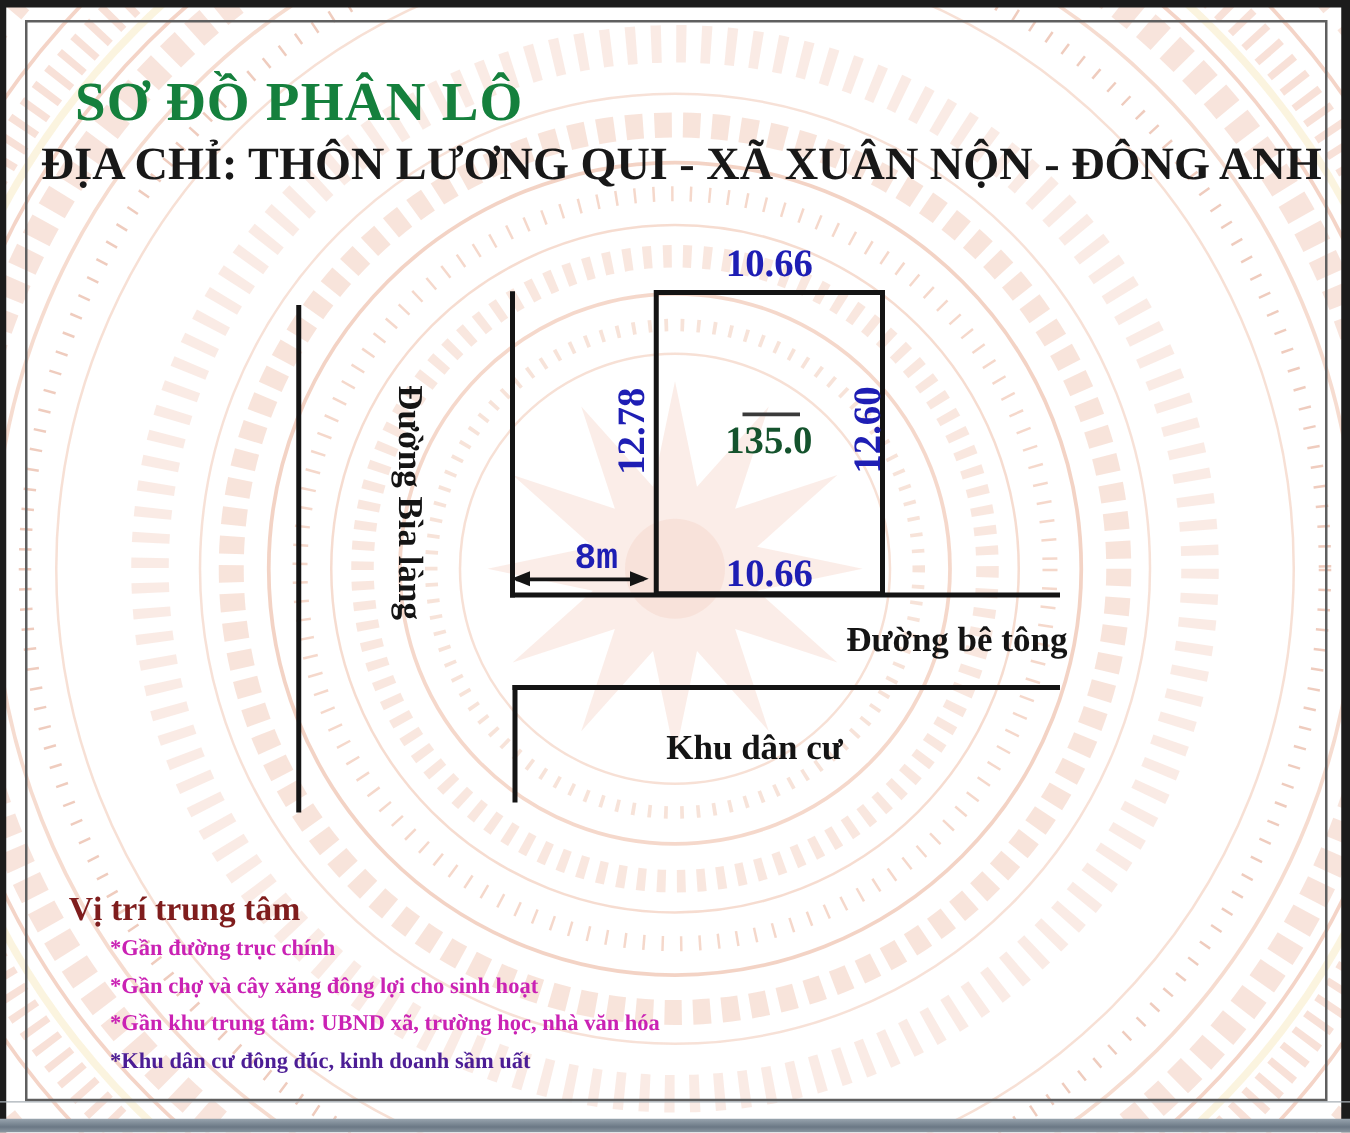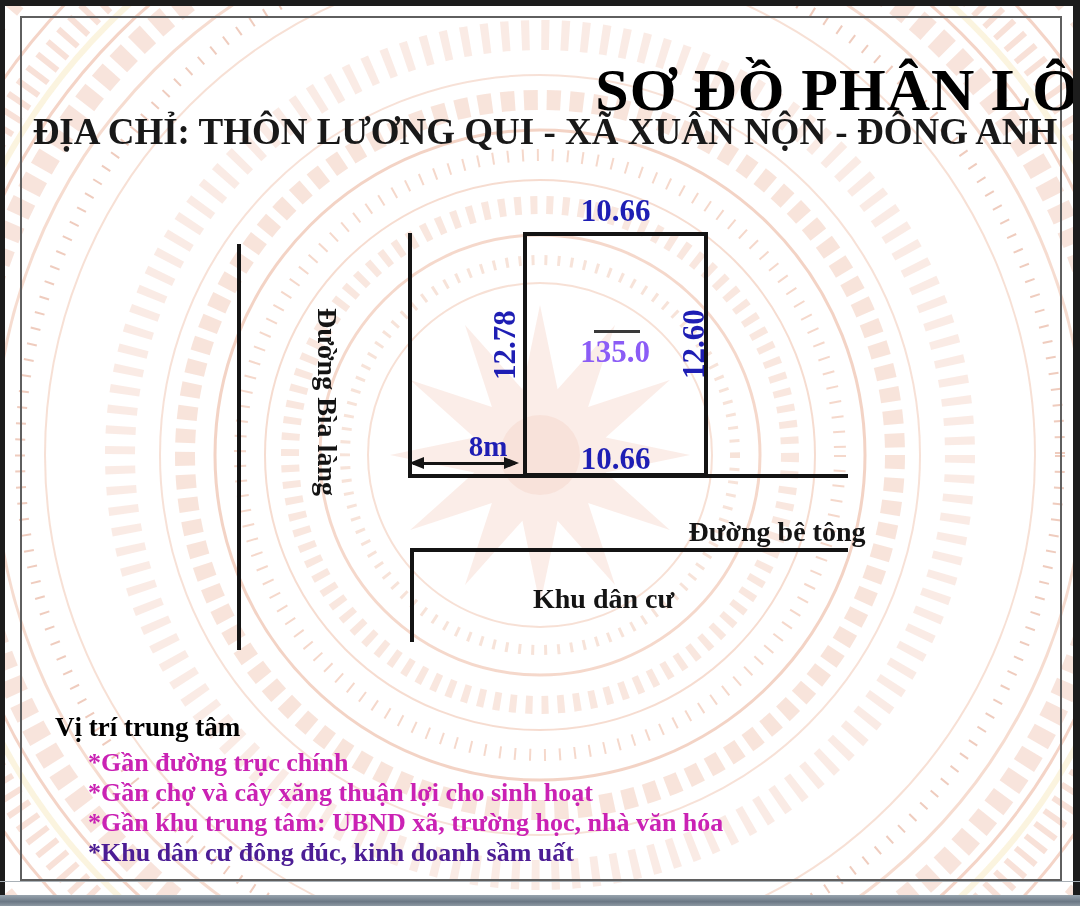--- a/index.html
+++ b/index.html
@@ -12,53 +12,53 @@
   .border-top{left:0;top:0;width:1080px;height:6px;background:#1c1c1c;z-index:6;}
   .border-left{left:0;top:0;width:5px;height:906px;background:#1c1c1c;z-index:6;}
   .border-right{left:1073px;top:0;width:7px;height:906px;background:#1c1c1c;z-index:6;}
   .bottom-line{left:0;top:881px;width:1080px;height:1px;background:#a8b0b6;z-index:6;}
   .bottom-band{left:0;top:895px;width:1080px;height:11px;
     background:linear-gradient(180deg,#98a4ae 0%,#6b7885 60%,#8d99a3 100%);z-index:6;}
   .inner-frame{left:20px;top:16px;width:1038px;height:861px;border:2px solid #5f5f5f;z-index:1;}
   
   .watermark{left:0;top:0;width:1080px;height:906px;z-index:0;}
   
-  .title{left:60px;top:56px;width:1020px;text-align:right;font-size:60px;font-weight:700;
-    color:#000000;letter-spacing:1px;z-index:3;}
+  .title{left:60px;top:56px;width:1020px;text-align:left;font-size:44px;font-weight:700;
+    color:#15803d;letter-spacing:1px;z-index:3;}
   .address{left:0;top:110px;width:1090px;text-align:center;font-size:37px;font-weight:700;
     color:#181818;z-index:3;}
   
   .ln{background:#141414;z-index:3;}
   .plot-rect{left:523px;top:232px;width:185px;height:245px;border:4px solid #141414;
     box-sizing:border-box;z-index:3;background:transparent;}
   
   .dim{font-weight:700;font-size:31px;z-index:4;}
   .dim-top{left:523px;top:193px;width:185px;text-align:center;}
   .dim-bottom{left:523px;top:441px;width:185px;text-align:center;}
   .rot-ccw{transform:rotate(-90deg);transform-origin:center center;text-align:center;line-height:30px;}
   .dim-left{left:445px;top:330px;width:120px;height:30px;}
   .dim-right{left:634px;top:329px;width:120px;height:30px;}
   .area-label{left:540px;top:334px;width:150px;text-align:center;font-weight:700;font-size:31px;z-index:4;}
   .area-overline{left:594px;top:330px;width:46px;height:3px;background:#3a3a3a;z-index:4;}
-  .road-width-label{left:438px;top:430px;width:100px;text-align:center;font-weight:700;font-size:29px;z-index:4;}
+  .road-width-label{left:427px;top:430px;width:100px;text-align:center;font-weight:700;font-size:29px;z-index:4;font-family:Liberation Mono, monospace;}
   
   .arrow-line{left:413px;top:462px;width:102px;height:3px;background:#141414;z-index:4;}
   .arrow-head{width:0;height:0;border-top:6px solid transparent;border-bottom:6px solid transparent;z-index:4;}
   .arrow-head.left{left:409px;top:457px;border-right:15px solid #141414;}
   .arrow-head.right{left:504px;top:457px;border-left:15px solid #141414;}
   
   .map-label{font-weight:700;font-size:28px;color:#141414;z-index:4;}
   .label-left-road{left:207px;top:385px;width:240px;height:34px;transform:rotate(90deg);
     transform-origin:center center;text-align:center;line-height:34px;}
-  .label-bottom-road{left:677px;top:497px;width:200px;text-align:center;margin-top:19px;}
+  .label-bottom-road{left:677px;top:497px;width:200px;text-align:left;}
   .label-residential{left:533px;top:583px;width:200px;text-align:left;}
   
   .feat{font-weight:700;z-index:4;}
   .feat-heading{left:55px;top:712px;font-size:27px;}
-  .feat-item{left:88px;font-size:26px;text-align:right;}
+  .feat-item{left:88px;font-size:18px;text-align:right;}
   .feat-item.i0{top:748px;}
   .feat-item.i1{top:778px;}
   .feat-item.i2{top:808px;}
   .feat-item.i3{top:838px;}
 </style>
 </head>
 <body>
 
 <svg class="abs watermark" width="1080" height="906" viewBox="0 0 1080 906" aria-hidden="true">
   <g fill="none">
@@ -101,28 +101,28 @@
 <div class="abs ln" style="left:408px;top:474px;width:440px;height:4px;"></div>
 <div class="abs plot-rect"></div>
 <div class="abs ln" style="left:410px;top:548px;width:438px;height:4px;"></div>
 <div class="abs ln" style="left:410px;top:548px;width:4px;height:94px;"></div>
 
 <div class="abs dim dim-top" style="color:#1e1eb4;">10.66</div>
 <div class="abs dim rot-ccw dim-left" style="color:#1e1eb4;">12.78</div>
 <div class="abs dim rot-ccw dim-right" style="color:#1e1eb4;">12.60</div>
 <div class="abs dim dim-bottom" style="color:#1e1eb4;">10.66</div>
 <div class="abs area-overline"></div>
-<div class="abs area-label" style="color:#8b5cf6;">135.0</div>
+<div class="abs area-label" style="color:#14532d;">135.0</div>
 <div class="abs road-width-label" style="color:#1e1eb4;">8m</div>
 
 <div class="abs arrow-line"></div>
 <div class="abs arrow-head left"></div>
 <div class="abs arrow-head right"></div>
 
 <div class="abs map-label label-left-road">Đường Bìa làng</div>
 <div class="abs map-label label-bottom-road">Đường bê tông</div>
 <div class="abs map-label label-residential">Khu dân cư</div>
 
-<div class="abs feat feat-heading" style="color:#000000;">Vị trí trung tâm</div>
+<div class="abs feat feat-heading" style="color:#7f1d1d;">Vị trí trung tâm</div>
 <div class="abs feat feat-item i0" style="color:#ca22b4;">*Gần đường trục chính</div>
-<div class="abs feat feat-item i1" style="color:#ca22b4;">*Gần chợ và cây xăng thuận lợi cho sinh hoạt</div>
+<div class="abs feat feat-item i1" style="color:#ca22b4;">*Gần chợ và cây xăng đông lợi cho sinh hoạt</div>
 <div class="abs feat feat-item i2" style="color:#ca22b4;font-family:Liberation Serif, serif;">*Gần khu trung tâm: UBND xã, trường học, nhà văn hóa</div>
 <div class="abs feat feat-item i3" style="color:#4c1d95;">*Khu dân cư đông đúc, kinh doanh sầm uất</div>
 
 </body></html>

